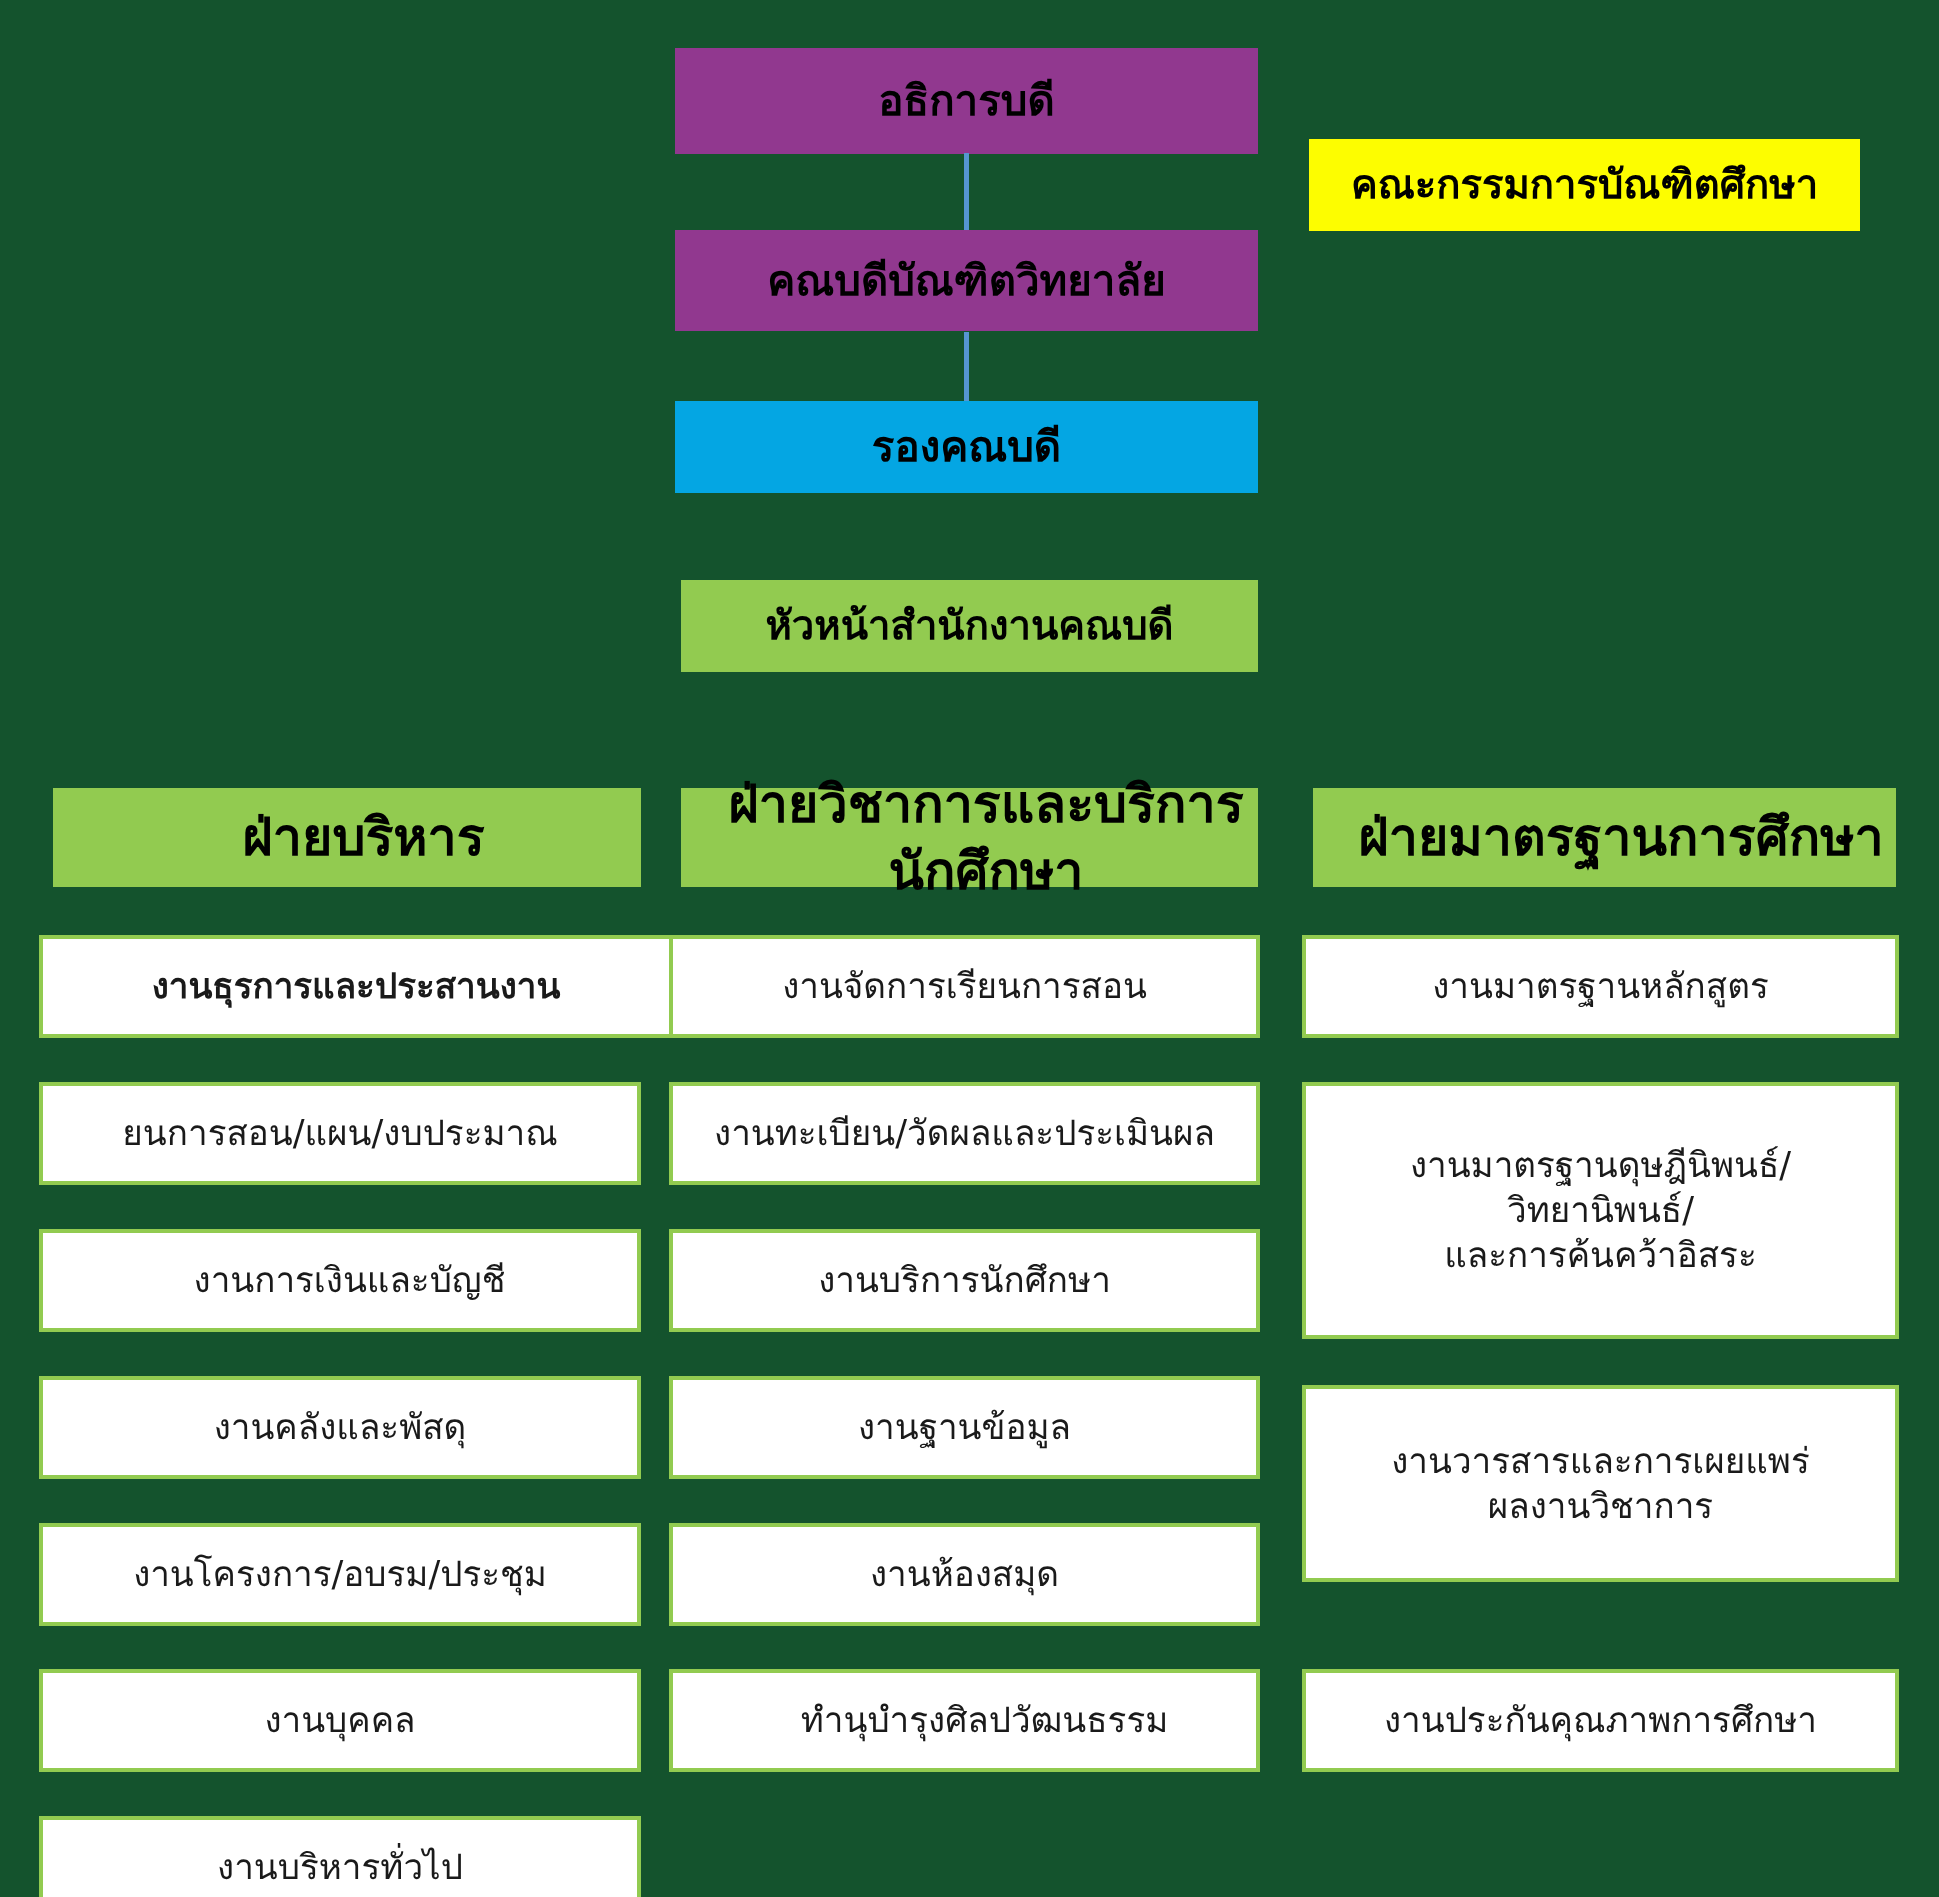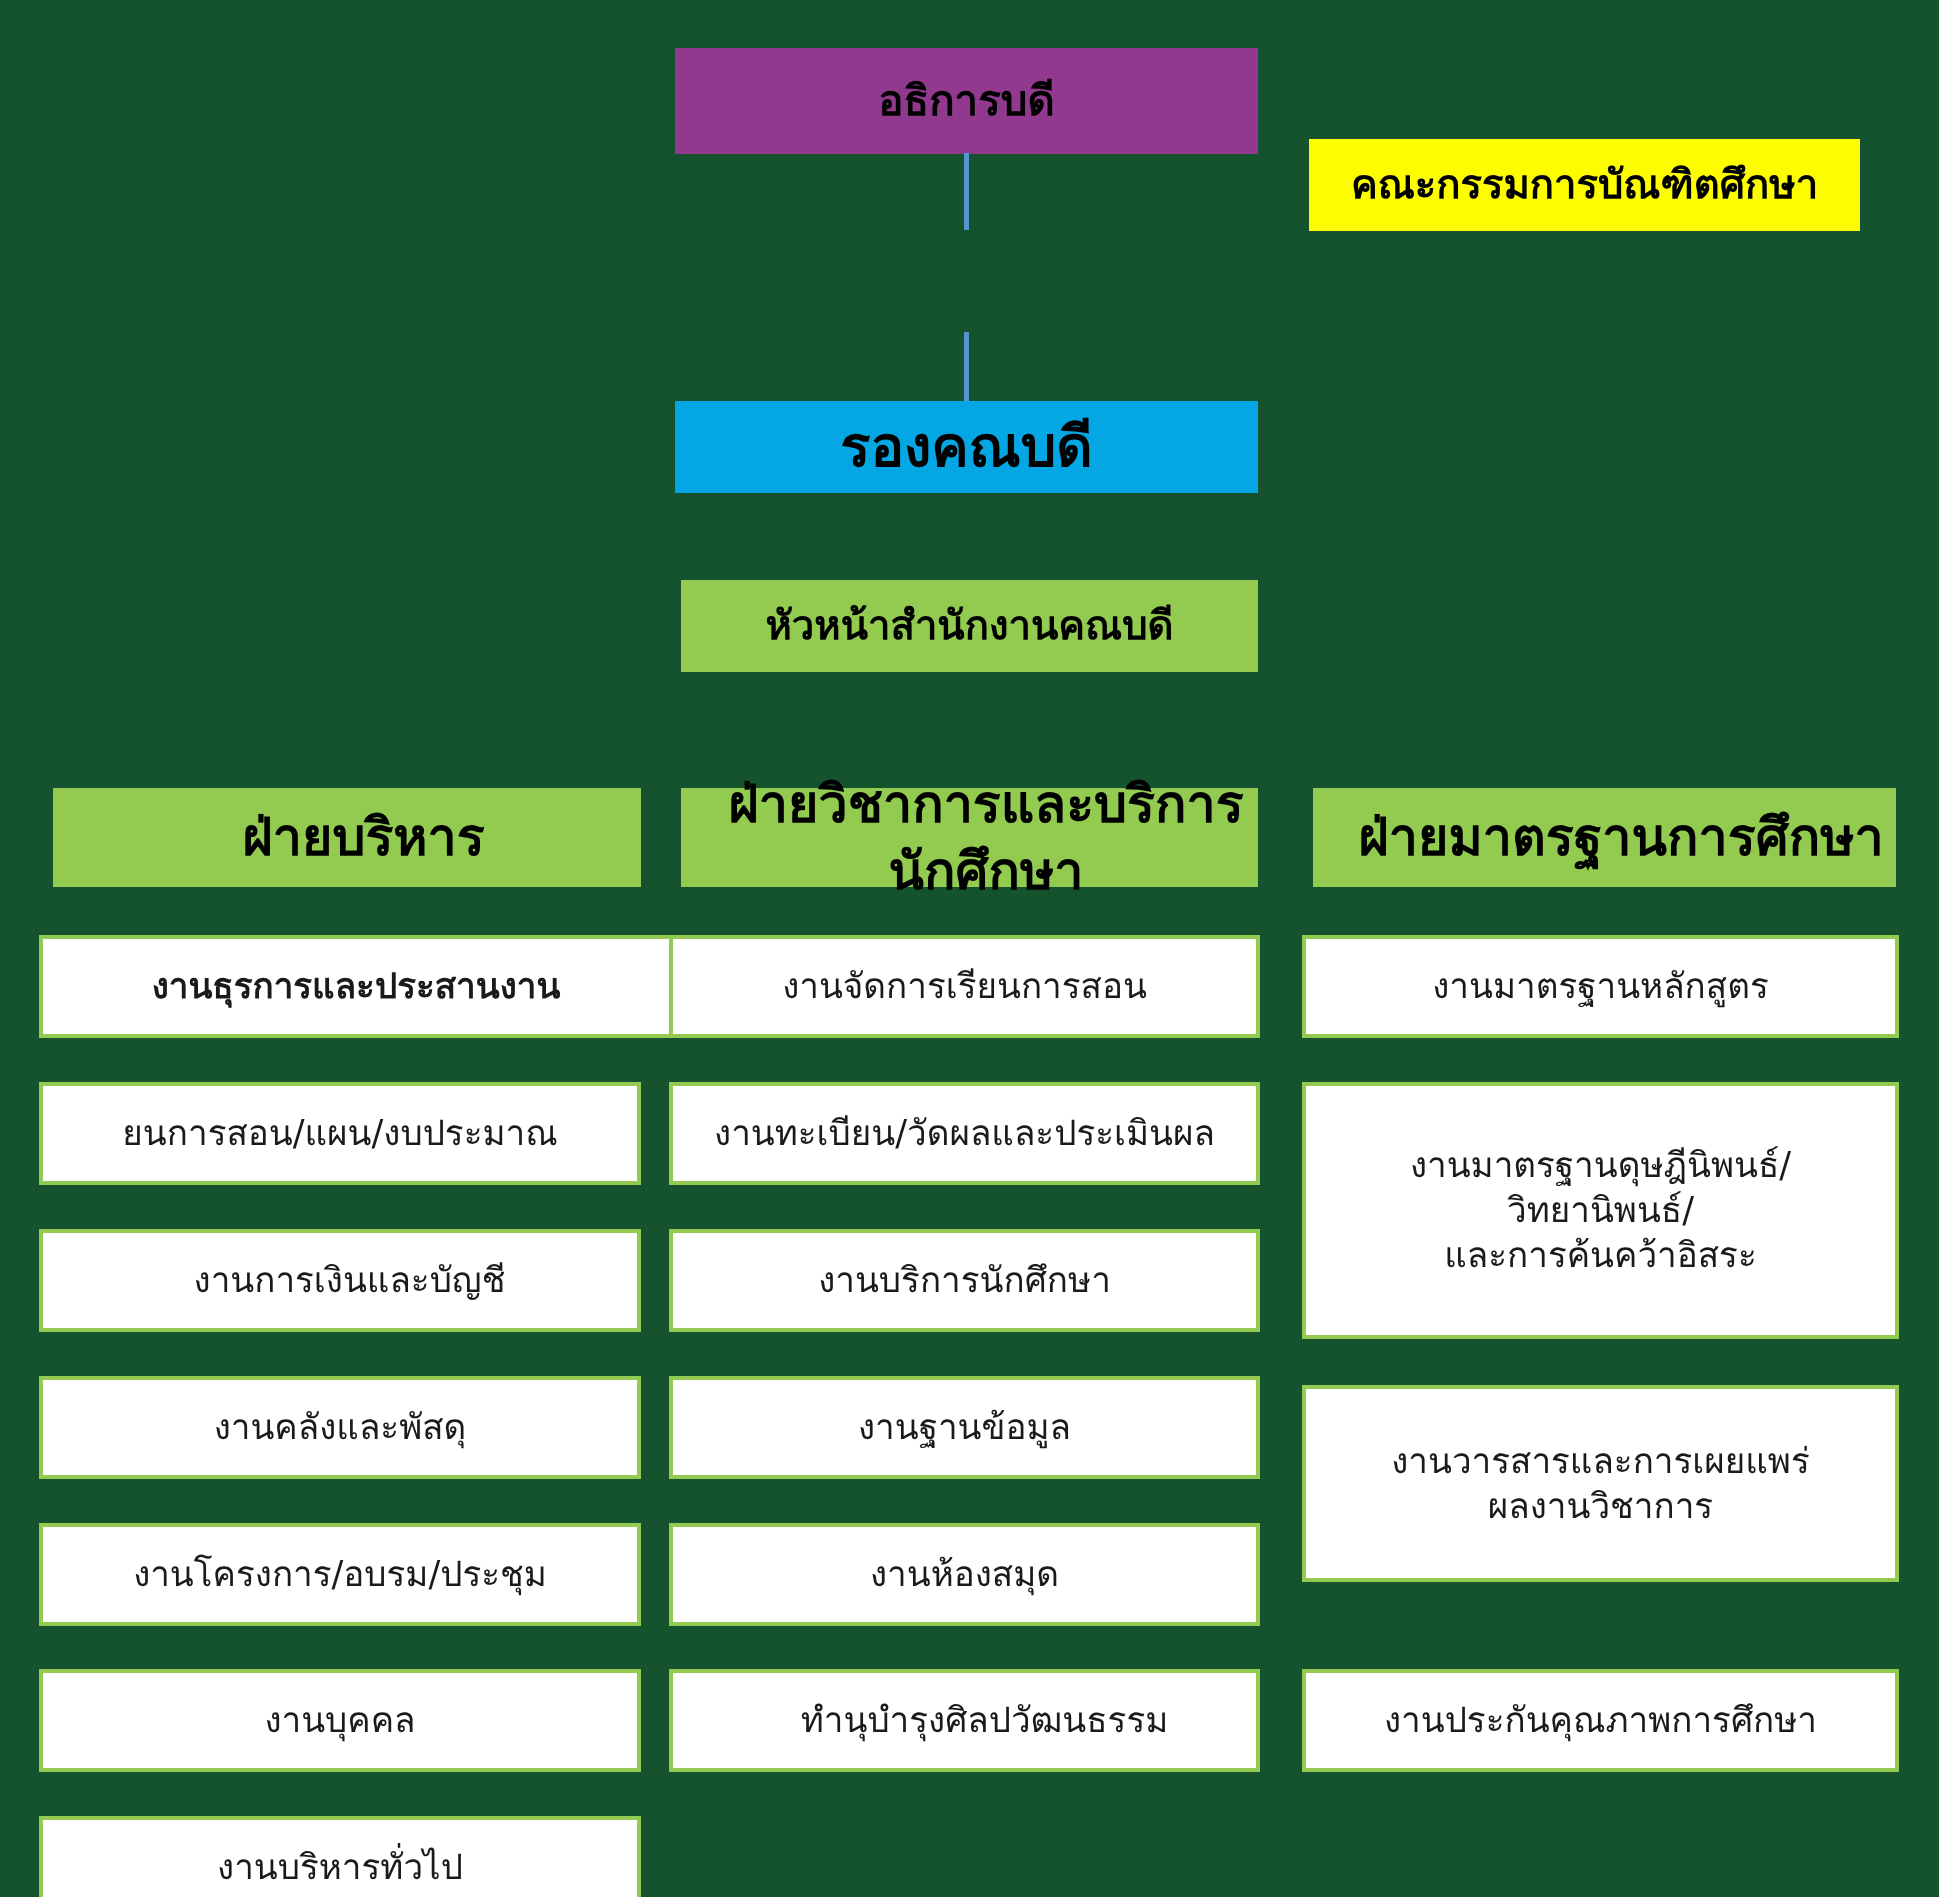--- a/index.html
+++ b/index.html
@@ -34,21 +34,21 @@
   }
   .box-purple {
     background: #91388f;
     color: #000000;
     font-size: 42px;
     font-weight: 700;
   }
   .box-blue {
     background: #04a6e3;
     color: #000000;
-    font-size: 56px;
+    font-size: 42px;
     font-weight: 700;
   }
   .box-yellow {
     background: #fdfd00;
     color: #000000;
     font-size: 40px;
     font-weight: 700;
   }
   .box-green {
     background: #92cb50;
@@ -80,20 +80,21 @@
 </style>
 </head>
 <body>
 
 <div id="chart-root">
 
   <div class="box box-purple" style="left:675px; top:48px; width:583px; height:106px;">อธิการบดี</div>
 
   <div class="connector-v" style="left:964px; top:153px; height:77px;"></div>
 
+  <div class="box box-purple" style="left:675px; top:230px; width:583px; height:101px;">คณบดีบัณฑิตวิทยาลัย</div>
 
   <div class="connector-v" style="left:964px; top:332px; height:70px;"></div>
 
   <div class="box box-blue" style="left:675px; top:401px; width:583px; height:92px;">รองคณบดี</div>
 
   <div class="box box-yellow" style="left:1309px; top:139px; width:551px; height:92px;">คณะกรรมการบัณฑิตศึกษา</div>
 
   <div class="box box-green" style="left:681px; top:580px; width:577px; height:92px;">หัวหน้าสำนักงานคณบดี</div>
 
   <div class="box box-dept-header" style="left:53px; top:788px; width:588px; height:99px;">ฝ่ายบริหาร</div>

